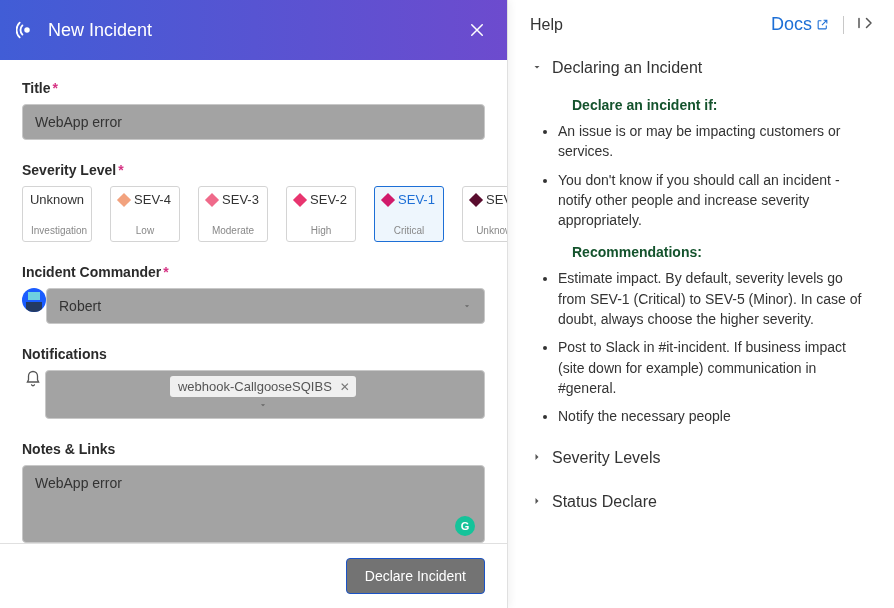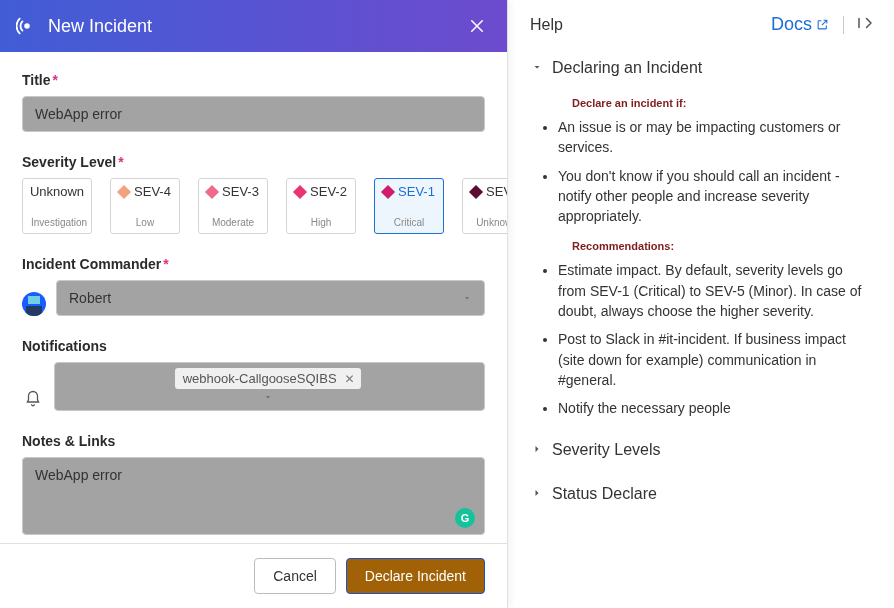--- a/index.html
+++ b/index.html
@@ -17,21 +17,21 @@
   
   .form-panel {
     width: 508px;
     display: flex;
     flex-direction: column;
     border-right: 1px solid #e0e0e0;
     box-shadow: 2px 0 8px rgba(0,0,0,0.06);
     position: relative;
   }
   .modal-header {
-    height: 52px;
+    height: 60px;
     background: linear-gradient(90deg, #415dd6 0%, #6d4bce 100%);
     color: #fff;
     display: flex;
     align-items: center;
     padding: 0 16px;
   }
   .modal-header .logo-icon svg { display:block; }
   .modal-header .title {
     font-size: 18px;
     font-weight: 500;
@@ -91,21 +91,21 @@
   }
   .sev-chip .top { display:flex; align-items:center; justify-content:center; gap:5px; font-size:13px; color:#333; }
   .sev-chip .bot { font-size:10px; color:#888; margin-top:18px; }
   .sev-chip.selected {
     border-color:#1d6fd6;
     background:#eef6fd;
   }
   .sev-chip.selected .top { color:#1d6fd6; }
   .diamond { width:10px; height:10px; transform:rotate(45deg); display:inline-block; }
   
-  .commander-row, .notif-row { display:flex; align-items:flex-end; gap:10px; }
+  .commander-row, .notif-row { display:flex; align-items:flex-start; }
   .avatar-circle {
     width:24px; height:24px; border-radius:50%;
     background:#1a5cff;
     position:relative;
     overflow:hidden;
     flex-shrink:0;
   }
   .avatar-circle::before{
     content:""; position:absolute; left:6px; top:4px; width:12px; height:8px;
     background:#6ed0e0;
@@ -140,21 +140,21 @@
     background:#fff;
   }
   .btn {
     border-radius:4px;
     padding:9px 18px;
     font-size:14px;
     cursor:pointer;
     font-family:inherit;
   }
   .btn-secondary { background:#fff; border:1px solid #bcbcbc; color:#333; }
-  .btn-primary { background:#a16207; border:1px solid #1a53c6; color:#fff; }
+  .btn-primary { background:#737373; border:1px solid #1a53c6; color:#fff; }
 
   
   .help-panel {
     flex:1;
     display:flex;
     flex-direction:column;
     padding: 0;
   }
   .help-header {
     display:flex;
@@ -178,21 +178,21 @@
   .collapse-btn { color:#555; cursor:pointer; }
   .help-body { padding: 6px 22px 20px 22px; overflow-y:auto; font-size:14px; color:#333; }
   .accordion-item { margin-bottom: 18px; }
   .acc-header {
     display:flex; align-items:flex-start; gap:8px;
     font-size:16px; color:#333; cursor:pointer;
     padding:4px 0;
   }
   .acc-header .chev { width:14px; text-align:center; color:#555; }
   .acc-content { padding: 10px 0 0 8px; }
-  .acc-content h4 { margin:6px 0 8px; font-size:11px; font-weight:700; color:#7f1d1d;padding-left:34px; }
+  .acc-content h4 { margin:6px 0 8px; font-size:14px; font-weight:700; color:#14532d;padding-left:34px; }
   .acc-content ul { margin:0 0 14px 20px; padding:0; }
   .acc-content li { margin-bottom:8px; line-height:1.45; }
 </style>
 </head>
 <body>
 
 <div class="form-panel">
   <div class="modal-header">
     <span class="logo-icon">
       <svg width="22" height="22" viewBox="0 0 24 24" fill="none" stroke="#fff" stroke-width="2">
@@ -313,21 +313,20 @@
       <label class="field-label">Notes &amp; Links</label>
       <div class="textarea-wrap">
         <textarea class="textarea" id="notes-area" style="">WebApp error</textarea>
         <span class="grammarly-badge">G</span>
       </div>
     </div>
 
   </div>
 
   <div class="form-footer">
-    <button class="btn btn-secondary">Cancel</button>
     <button class="btn btn-primary">Declare Incident</button>
   </div>
 </div>
 
 <div class="help-panel">
   <div class="help-header">
     <span class="help-title">Help</span>
     <span class="docs-link">
       <span>Docs</span>
       <svg width="13" height="13" viewBox="0 0 24 24" fill="none" stroke="#1d6fd6" stroke-width="2">

